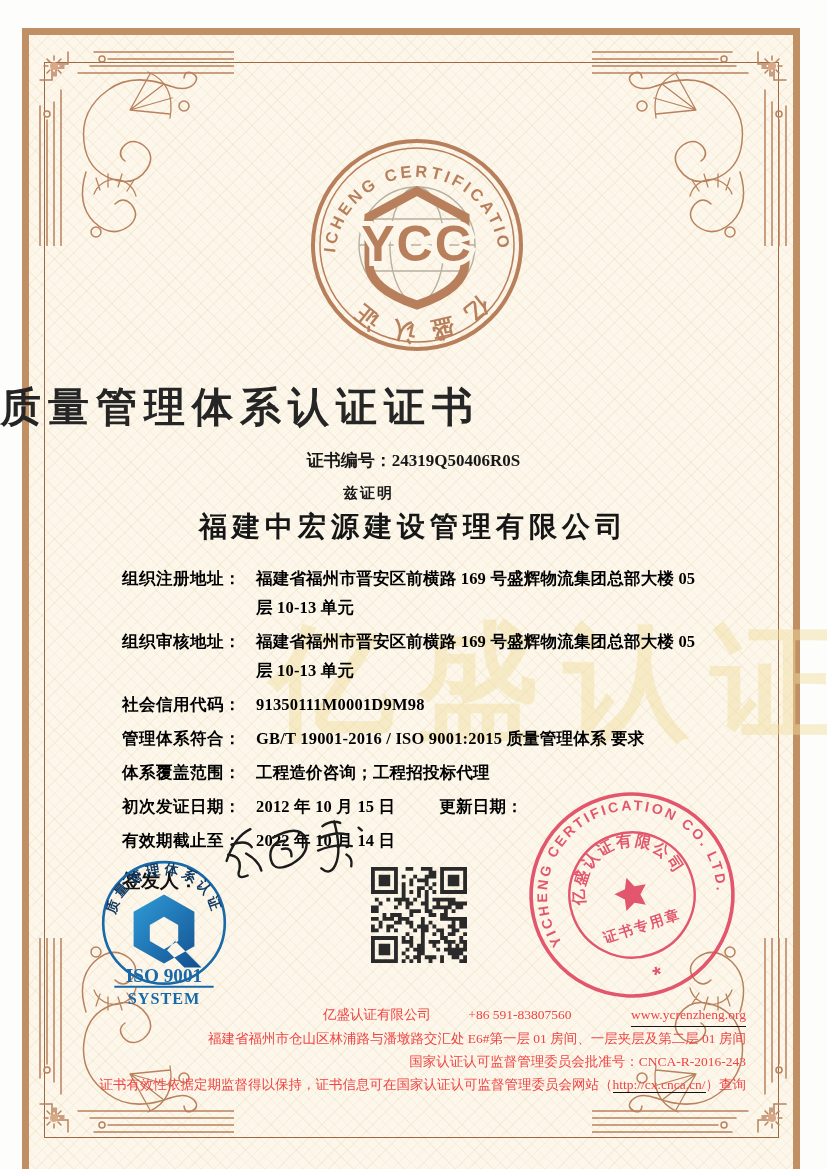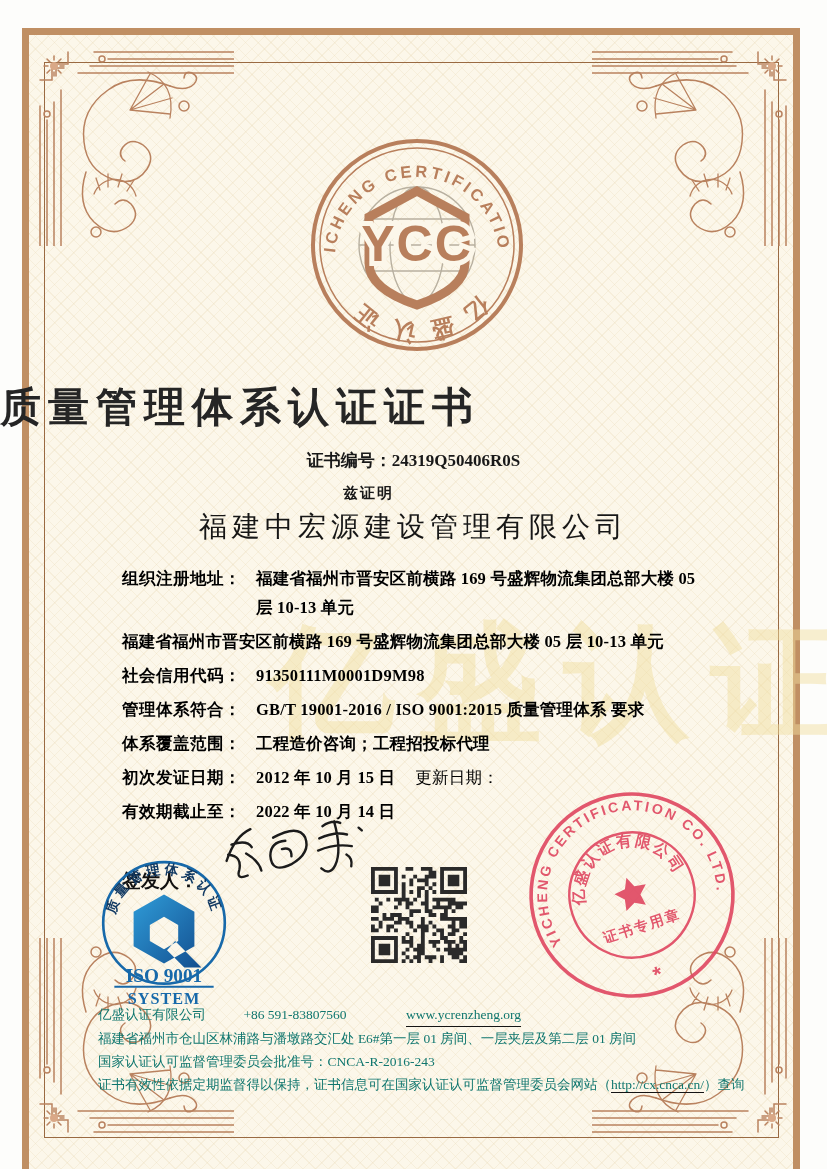--- a/index.html
+++ b/index.html
@@ -15,32 +15,32 @@
   .inner-line{position:absolute;left:44px;top:62px;width:733px;height:1074px;border:1px solid #9a6a42;pointer-events:none;}
   .corner{position:absolute;width:200px;height:200px;pointer-events:none;}
   .hei{font-family:Liberation Mono, monospace;}
   .watermark{position:absolute;left:270px;top:600px;font-size:125px;font-weight:bold;
     color:rgba(240,221,158,.48);letter-spacing:22px;font-family:"Liberation Sans",sans-serif;white-space:nowrap;}
   .cert-title{position:absolute;left:0;top:380px;width:827px;
     font-size:41px;font-weight:bold;color:#252525;letter-spacing:7px;font-family:"Liberation Sans",sans-serif;}
   .cert-no{position:absolute;left:0;top:449px;width:827px;text-align:center;font-size:17px;font-weight:bold;color:#181818;}
   .certify{position:absolute;left:0;top:484px;width:737px;text-align:center;font-size:15px;font-weight:bold;color:#181818;letter-spacing:2px;}
   .company{position:absolute;left:0;top:508px;width:827px;text-align:center;
-    font-size:28px;font-weight:normal;color:#161616;letter-spacing:5px;}
+    font-size:28px;font-weight:bold;color:#161616;letter-spacing:5px;}
   .fields{position:absolute;left:122px;top:564px;width:580px;font-size:16.5px;color:#000000;}
   .frow{display:flex;margin-bottom:5px;line-height:29px;}
   .flabel{flex:0 0 134px;font-weight:bold;letter-spacing:.5px;white-space:nowrap;}
   .fvalue{flex:1;font-weight:bold;letter-spacing:.2px;}
-  .extra-label{font-weight:normal;margin-left:20px;}
+  .extra-label{font-weight:bold;margin-left:44px;}
   .signer{position:absolute;left:122px;top:836px;font-size:19px;font-weight:bold;color:#101010;margin-top:32px;}
   .signature{position:absolute;left:212px;top:810px;}
   .iso-badge{position:absolute;left:88px;top:856px;}
   .qr{position:absolute;left:371px;top:867px;}
   .stamp{position:absolute;left:525px;top:788px;opacity:.92;}
-  .footer{position:absolute;left:98px;top:1003px;width:648px;font-size:13.5px;color:#0f766e;line-height:23px;}
+  .footer{position:absolute;left:98px;top:1003px;width:648px;font-size:13.5px;color:#ef4444;line-height:23px;text-align:right;}
   .footer .u{border-bottom:1px solid #141414;}
   .f-line1 span{display:inline-block;}
   .f-phone{margin-left:34px;}
   .f-web{margin-left:56px;}
   .logo{position:absolute;left:311px;top:139px;}
 </style>
 </head>
 <body>
 
 <div class="page">
@@ -111,20 +111,21 @@
   <div class="cert-no"><span class="hei">证书编号：</span><span>24319Q50406R0S</span></div>
   <div class="certify">兹证明</div>
   <div class="company">福建中宏源建设管理有限公司</div>
 
   <div class="fields">
     <div class="frow">
       <div class="flabel">组织注册地址：</div>
       <div class="fvalue">福建省福州市晋安区前横路 169 号盛辉物流集团总部大楼 05 层 10-13 单元</div>
     </div>
     <div class="frow">
+      <div class="flabel">组织审核地址：</div>
       <div class="fvalue">福建省福州市晋安区前横路 169 号盛辉物流集团总部大楼 05 层 10-13 单元</div>
     </div>
     <div class="frow">
       <div class="flabel">社会信用代码：</div>
       <div class="fvalue">91350111M0001D9M98</div>
     </div>
     <div class="frow">
       <div class="flabel">管理体系符合：</div>
       <div class="fvalue">GB/T 19001-2016 / ISO 9001:2015 质量管理体系 要求</div>
     </div>

